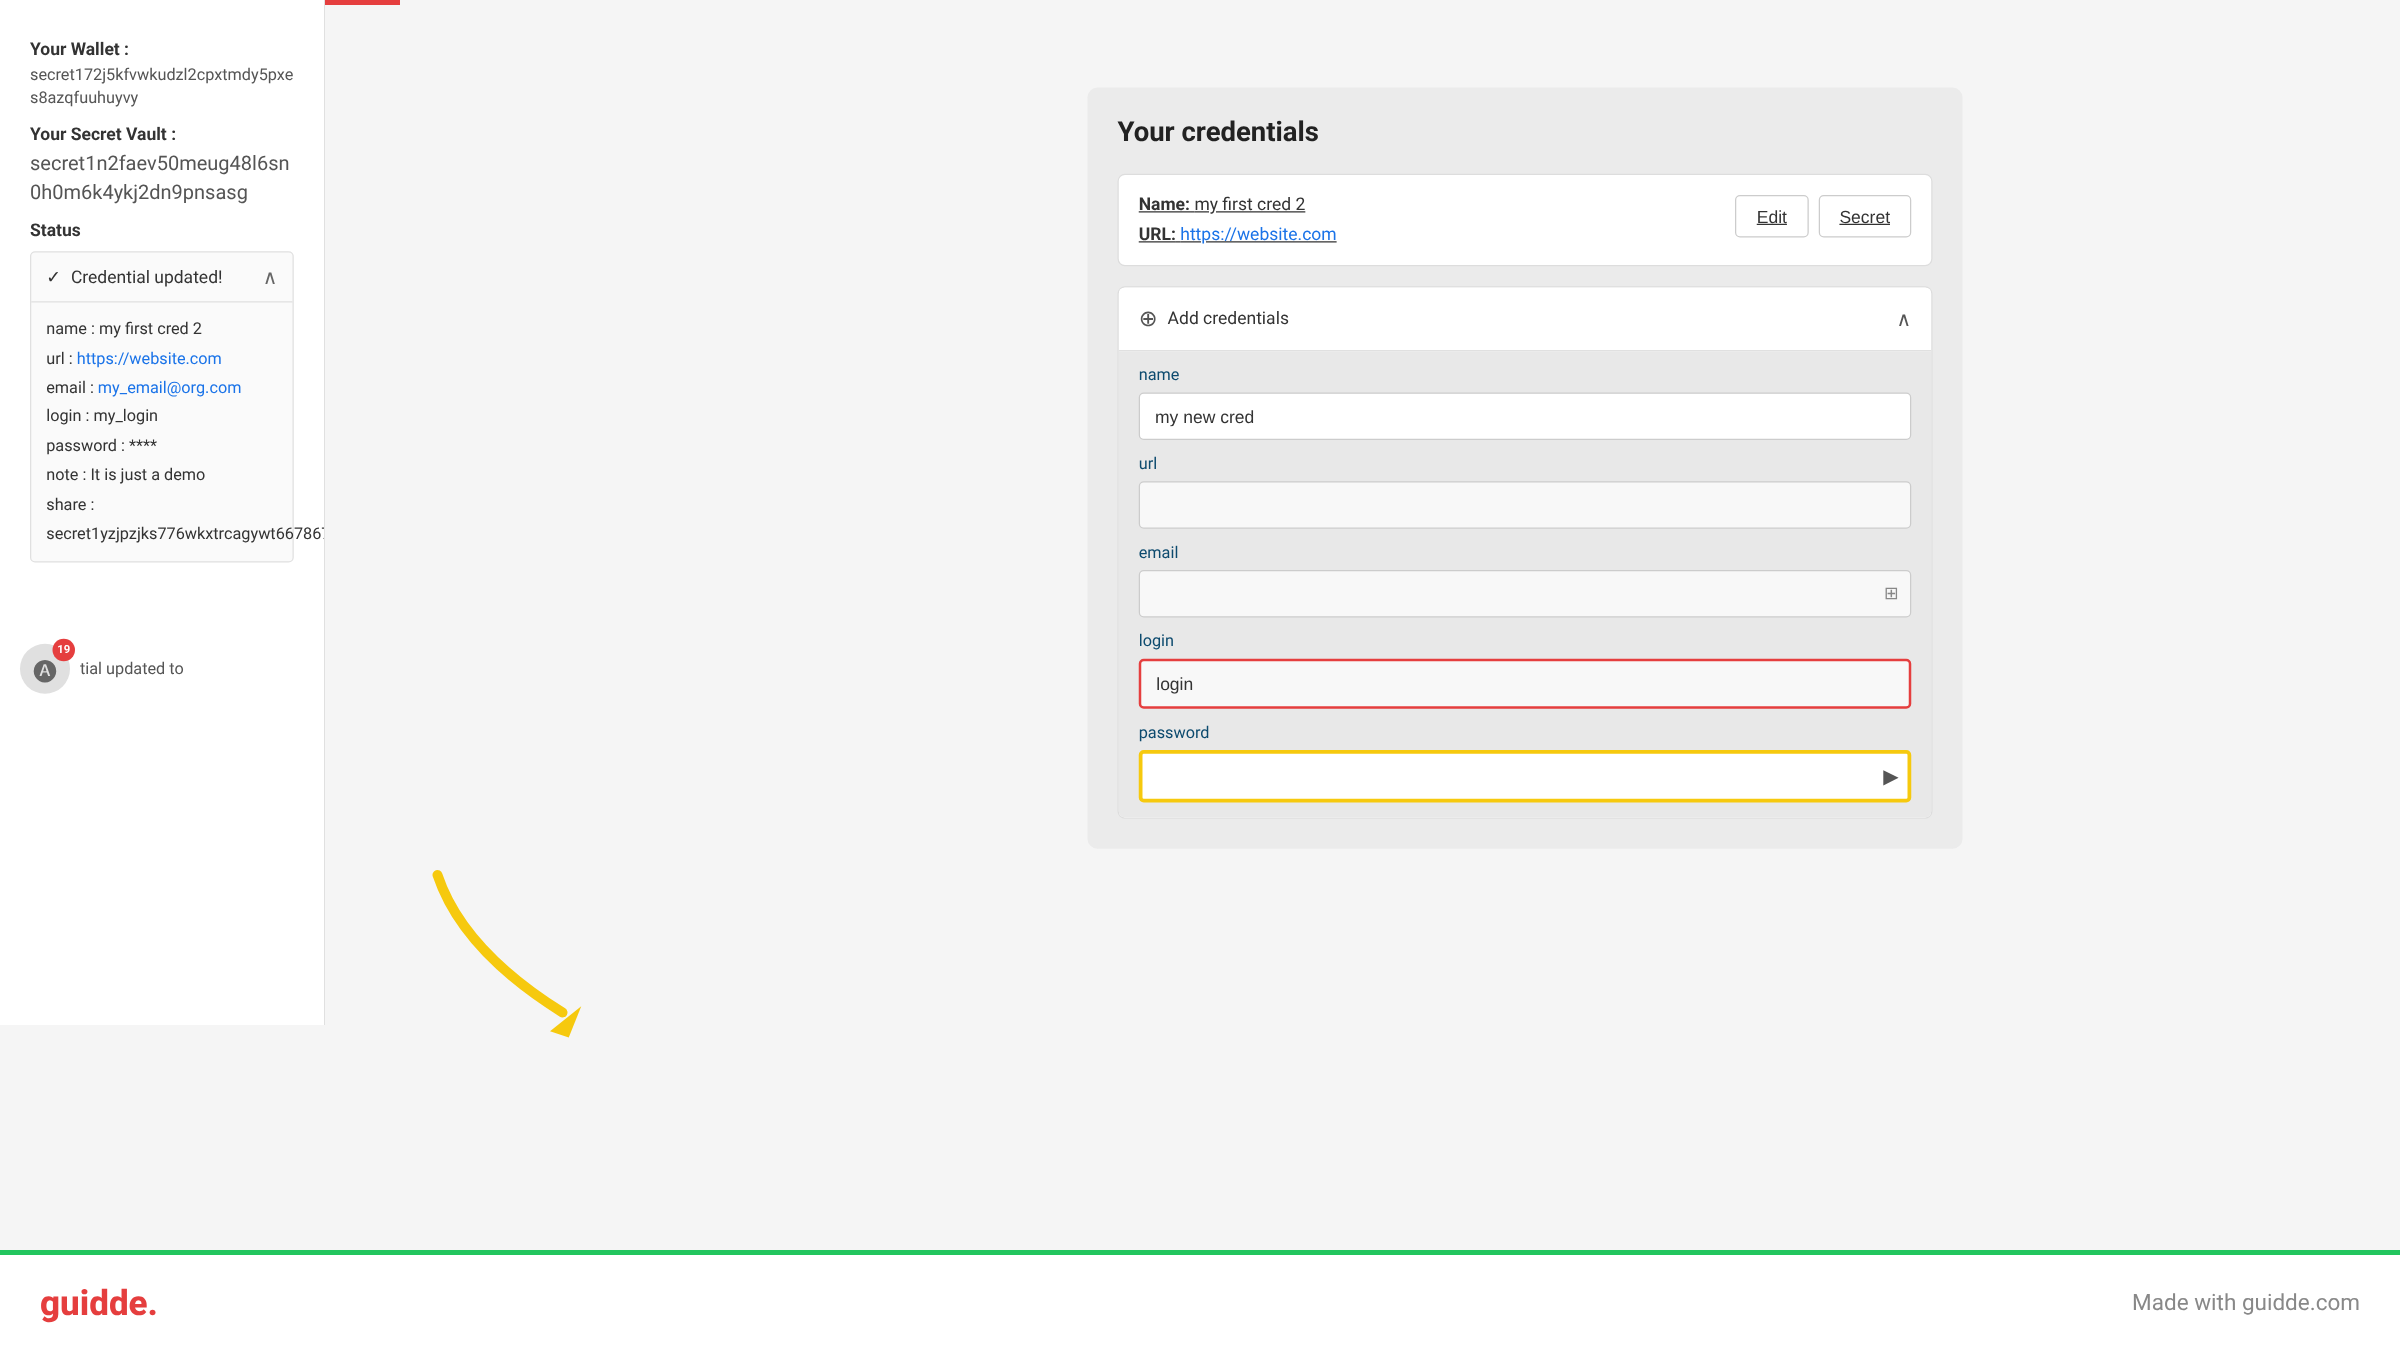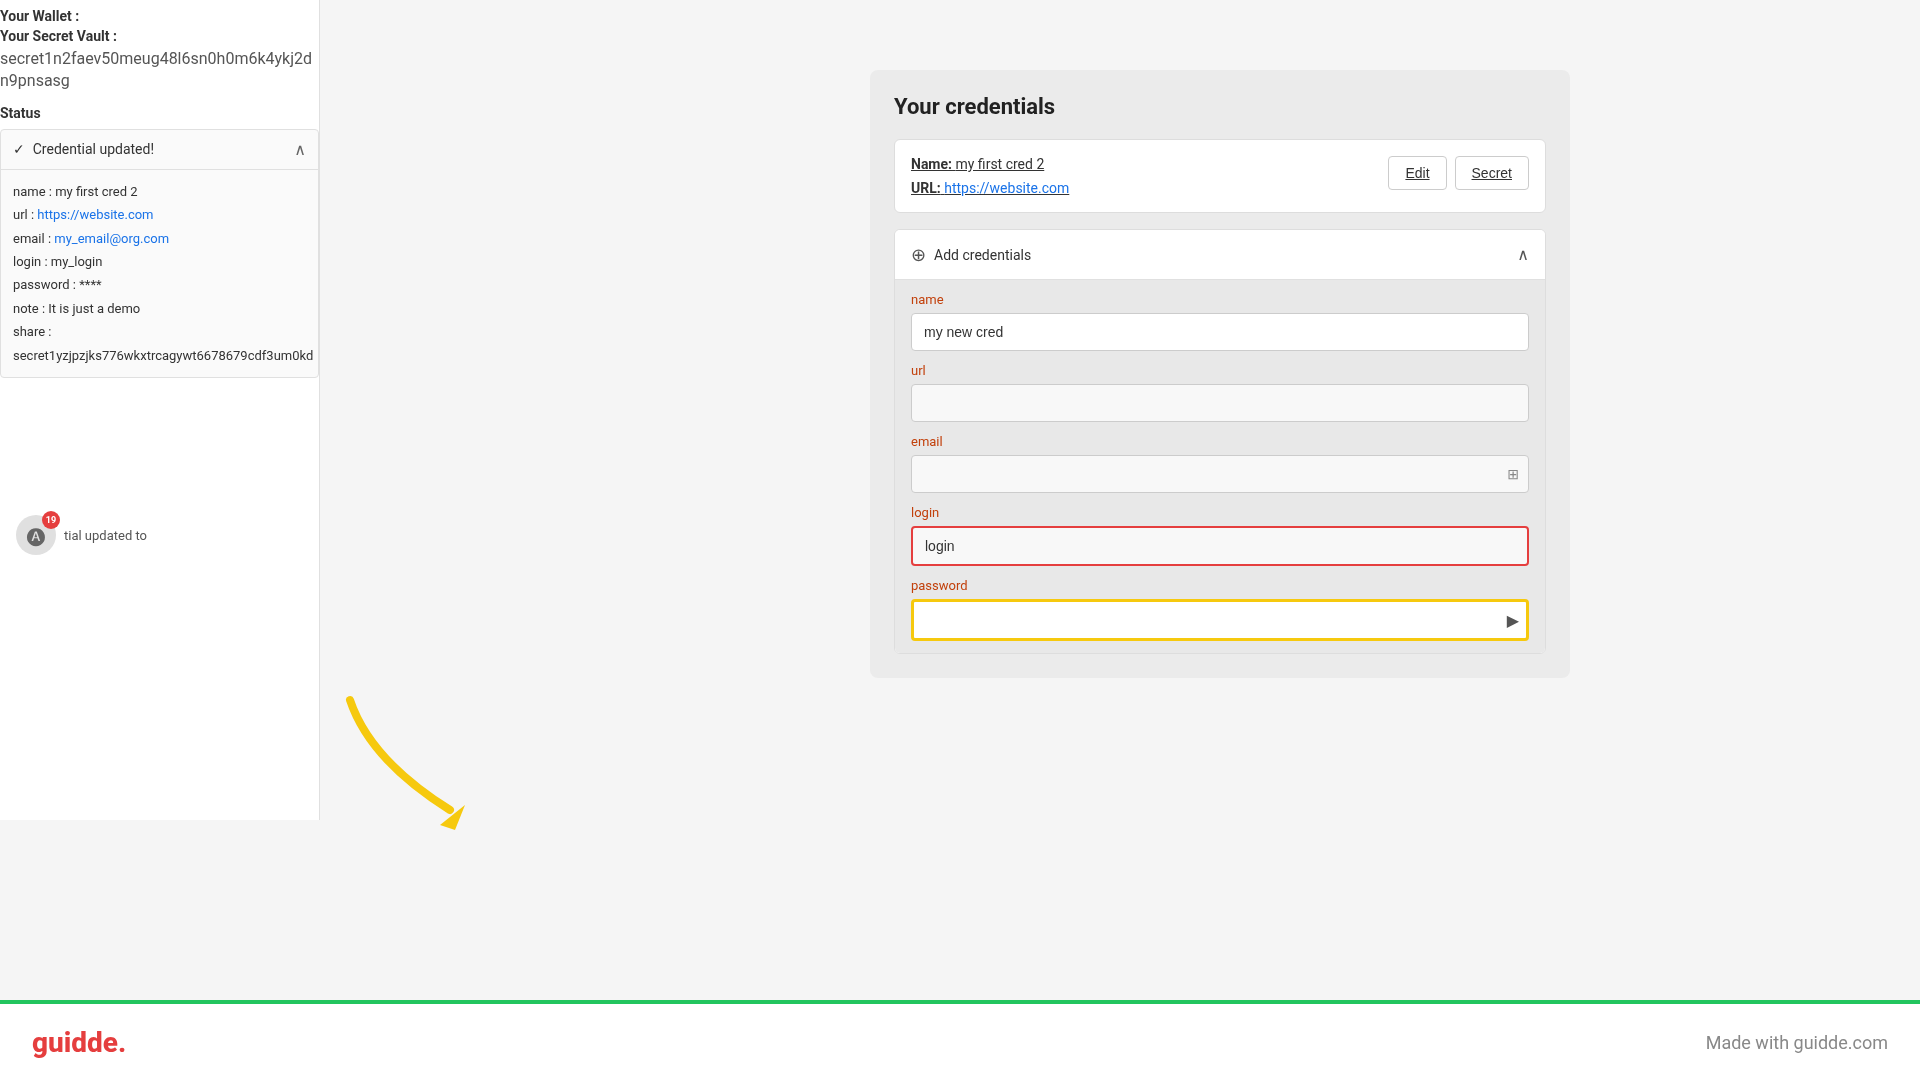--- a/index.html
+++ b/index.html
@@ -22,25 +22,25 @@
       right: 0;
       height: 4px;
       background: #e53e3e;
     }
 
     
     .sidebar {
       position: absolute;
       top: 0;
       left: 0;
-      width: 320px;
+      width: 260px;
       height: 820px;
       background: #fff;
       border-right: 1px solid #e0e0e0;
-      padding: 0;
+      padding: 24px;
       overflow-y: auto;
     }
 
     .wallet-label {
       font-weight: 700;
       font-size: 14px;
       margin-bottom: 4px;
       margin-top: 8px;
     }
 
@@ -314,21 +314,21 @@
       padding: 0;
       background: #e8e8e8;
     }
 
     .form-field {
       padding: 12px 16px 0 16px;
     }
 
     .form-label {
       font-size: 13px;
-      color: #c2410c;
+      color: #0c4a6e;
       margin-bottom: 6px;
       display: block;
     }
 
     .form-input {
       width: 100%;
       padding: 10px 12px;
       border: 1px solid #ccc;
       border-radius: 4px;
       font-size: 14px;
@@ -414,20 +414,21 @@
     }
   </style>
 </head>
 <body>
 
 <div class="top-border"></div>
 
 <div class="sidebar">
   <div style="margin-top: 8px;">
     <div class="wallet-label">Your Wallet :</div>
+    <div class="wallet-address">secret172j5kfvwkudzl2cpxtmdy5pxes8azqfuuhuyvy</div>
 
     <div class="secret-vault-label">Your Secret Vault :</div>
     <div class="secret-vault-address">secret1n2faev50meug48l6sn0h0m6k4ykj2dn9pnsasg</div>
 
     <div class="status-section">
       <div class="status-title">Status</div>
       <div class="status-box">
         <div class="status-header">
           <div class="status-header-left">
             <span class="checkmark">✓</span>

